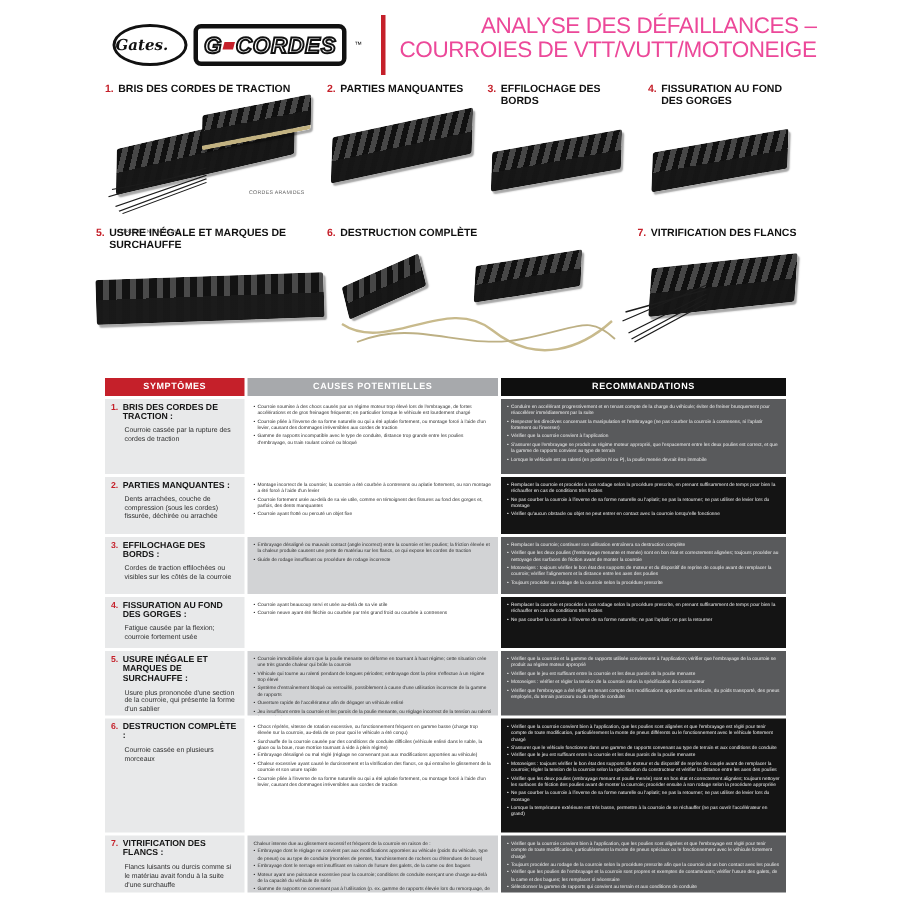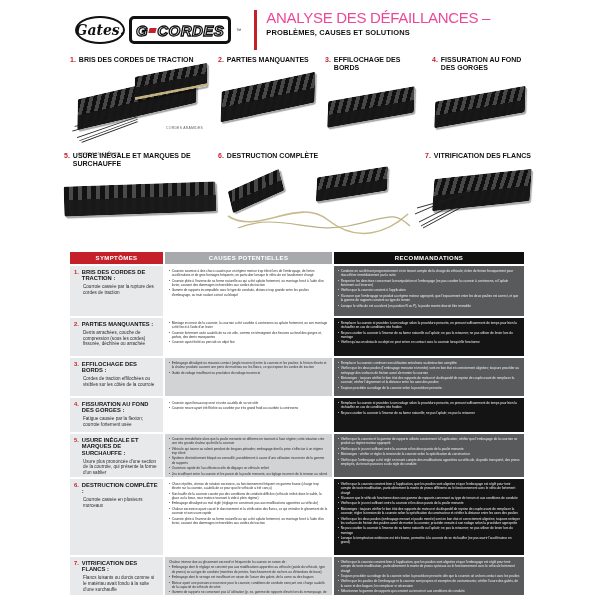--- a/index.html
+++ b/index.html
@@ -2,21 +2,21 @@
 <html><head>
 <meta charset="utf-8">
 <style>
   html,body{margin:0;padding:0;}
   body{width:600px;height:600px;background:#fdfdfd;font-family:"Liberation Sans",sans-serif;position:relative;overflow:hidden;}
   .page{position:absolute;inset:0;background:#ffffff;}
 
   
   .header{position:absolute;left:75px;top:10px;width:460px;height:42px;display:flex;align-items:flex-start;}
   .logos{display:flex;align-items:center;gap:4px;margin-top:6px;}
-  .gates-oval{width:46px;height:24px;border:2px solid #111;border-radius:50%;display:flex;align-items:center;justify-content:center;font-family:"DejaVu Serif",serif;font-style:italic;font-weight:bold;font-size:14px;color:#111;background:#fff;}
+  .gates-oval{width:46px;height:24px;border:2px solid #111;border-radius:50%;display:flex;align-items:center;justify-content:flex-start;font-family:"DejaVu Serif",serif;font-style:italic;font-weight:bold;font-size:10px;color:#111;background:#fff;}
   .gforce{height:22px;border:3px solid #111;border-radius:5px;background:#fff;display:flex;align-items:center;padding:0 4px;}
   .gforce .gtxt{font-weight:900;font-style:italic;font-size:15px;letter-spacing:.5px;color:#fff;-webkit-text-stroke:1.3px #111;white-space:nowrap;}
   .gforce .dash{display:inline-block;width:7px;height:5px;background:#c5202a;margin:0 1px;transform:skewX(-15deg);}
   .tm{font-size:5px;vertical-align:top;margin-left:1px;color:#111;}
   .red-divider{width:3px;height:40px;background:#c5202a;margin:0 9px 0 13px;flex:0 0 auto;}
   .title-block{padding-top:0;}
   .title-line{font-size:15px;line-height:1.08;font-weight:400;color:#ec4899;letter-spacing:-.3px;white-space:nowrap;text-align:right;}
   .subtitle{font-size:7.5px;font-weight:700;color:#101010;margin-top:2px;letter-spacing:.1px;}
 
   
@@ -102,21 +102,21 @@
       <div class="gforce">
         <span class="gtxt">G</span>
         <span class="dash"></span>
         <span class="gtxt">CORDES</span>
       </div>
       <span class="tm">™</span>
     </div>
     <div class="red-divider"></div>
     <div class="title-block">
       <div class="title-line">ANALYSE DES DÉFAILLANCES –</div>
-      <div class="subtitle">PROBLÈMES, CAUSES ET SOLUTIONS</div>
+      <div class="title-line">COURROIES DE VTT/VUTT/MOTONEIGE</div>
     </div>
   </div>
 
   <div class="gallery" id="gallery">
   <div class="g-item item-1">
     <div class="g-label">
       <span class="g-num">1.</span>
       <span class="g-text">BRIS DES CORDES DE TRACTION</span>
     </div>
     <div class="belt-wrap">

